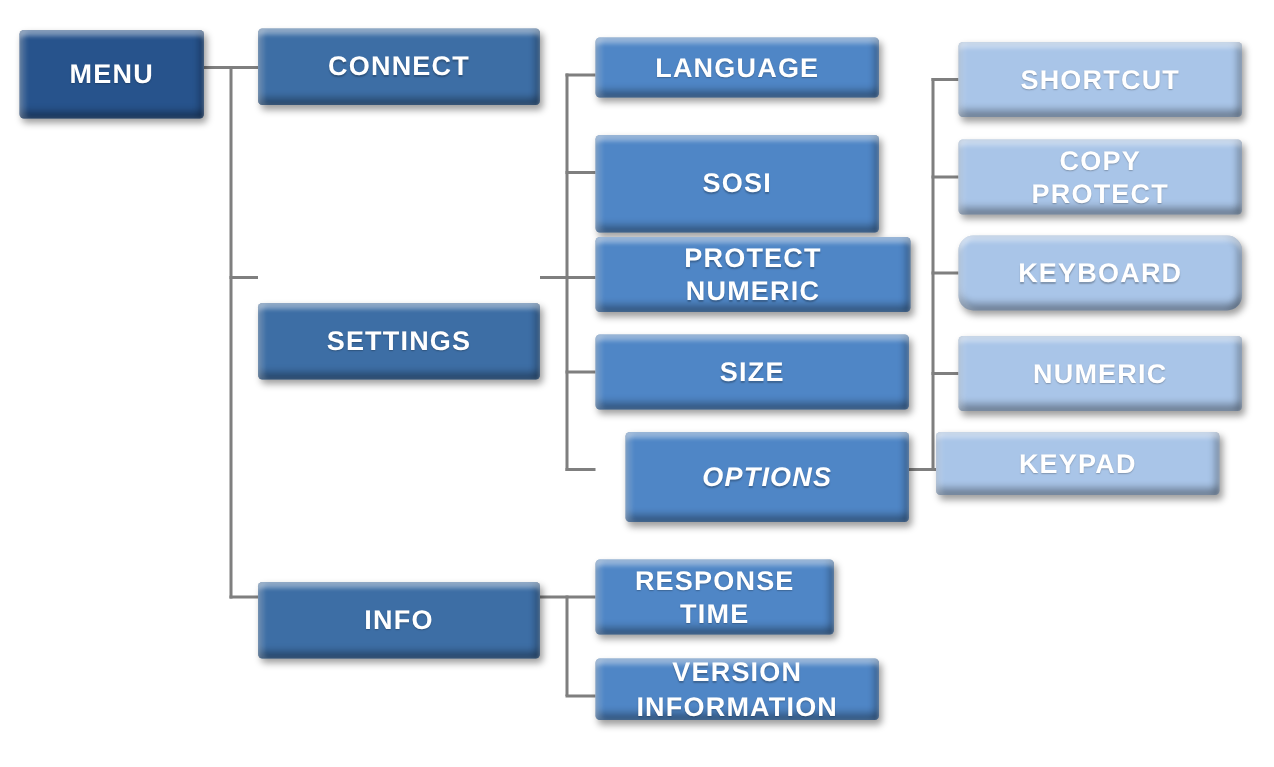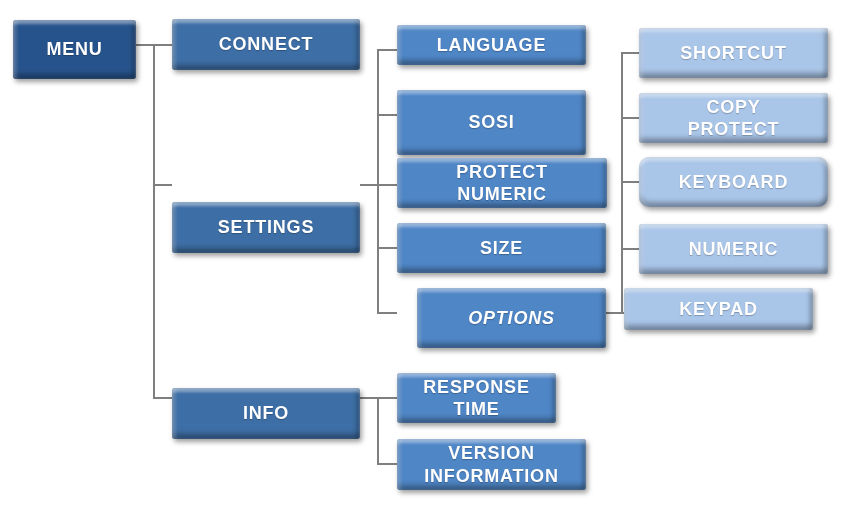--- a/index.html
+++ b/index.html
@@ -99,21 +99,21 @@
     </div>
   <div class="node lv2" style="left:397px;top:223px;width:209px;height:50px;">
       <span>SIZE</span>
     </div>
   <div class="node lv2" style="left:417px;top:288px;width:189px;height:60px;font-style:italic;">
       <span>OPTIONS</span>
     </div>
   <div class="node lv2" style="left:397px;top:373px;width:159px;height:50px;">
       <span>RESPONSE TIME</span>
     </div>
-  <div class="node lv2" style="left:397px;top:439px;width:189px;height:51px;justify-content:center;">
+  <div class="node lv2" style="left:397px;top:439px;width:189px;height:41px;justify-content:center;">
       <span>VERSION INFORMATION</span>
     </div>
 
   <div class="node lv3" style="left:639px;top:28px;width:189px;height:50px;">
       <span>SHORTCUT</span>
     </div>
   <div class="node lv3" style="left:639px;top:93px;width:189px;height:50px;">
       <span>COPY PROTECT</span>
     </div>
   <div class="node lv3" style="left:639px;top:157px;width:189px;height:50px;border-radius:10px;">

